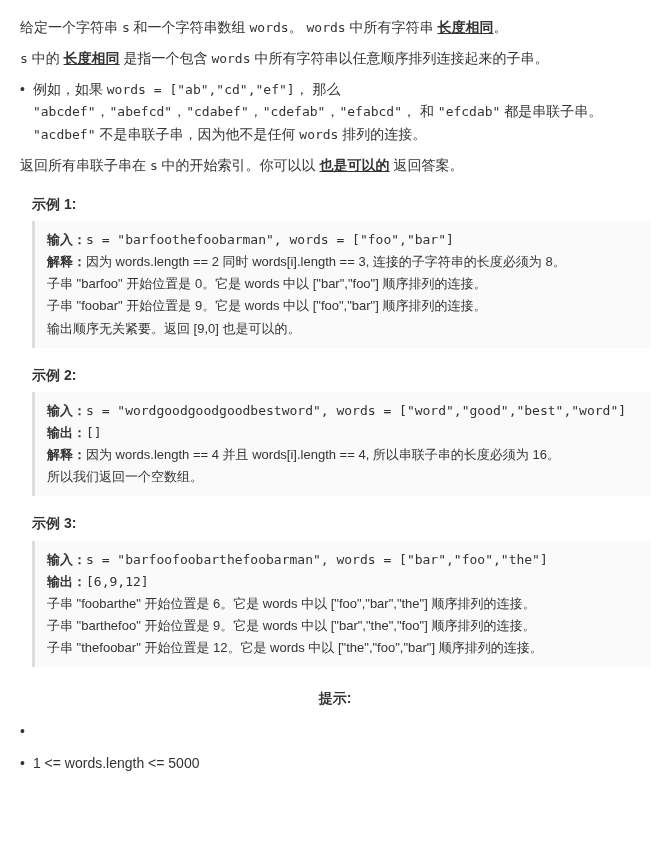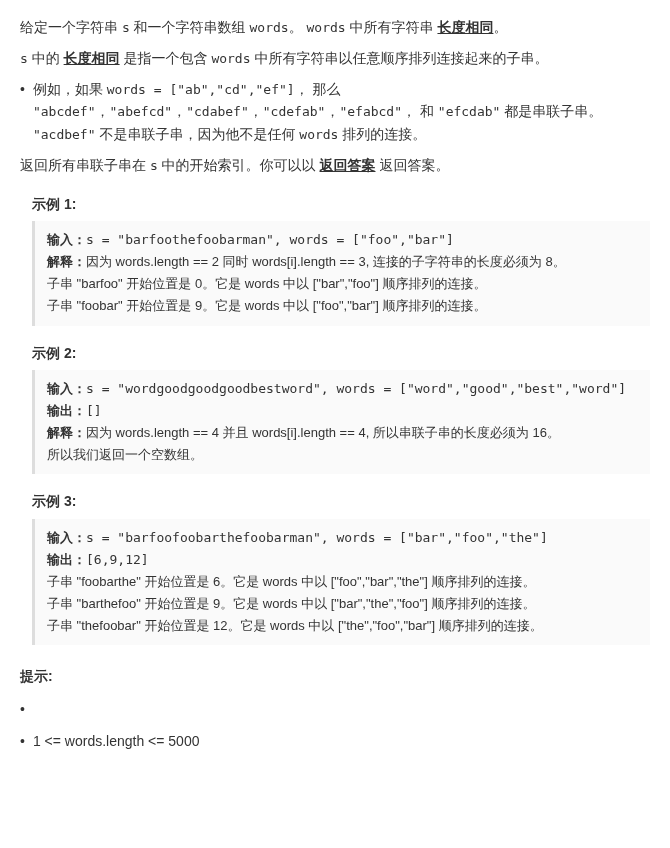--- a/index.html
+++ b/index.html
@@ -68,20 +68,21 @@
     }
 
     .hints-section {
       margin-top: 20px;
     }
 
     .hints-title {
       font-weight: bold;
       margin-bottom: 10px;
       font-size: 14px;
+      text-align: center;
     }
 
     .hint-item {
       display: flex;
       margin-bottom: 10px;
       align-items: flex-start;
     }
 
     .hint-bullet {
       margin-right: 8px;
@@ -115,37 +116,38 @@
 
   <div class="bullet-item">
     <span class="bullet-dot">•</span>
     <span>
       例如，如果 <code class="mono">words = ["ab","cd","ef"]</code>， 那么 <code class="mono">"abcdef"</code>，<code class="mono">"abefcd"</code>，<code class="mono">"cdabef"</code>，<code class="mono">"cdefab"</code>，<code class="mono">"efabcd"</code>，
       和 <code class="mono">"efcdab"</code> 都是串联子串。 <code class="mono">"acdbef"</code> 不是串联子串，因为他不是任何 <code class="mono">words</code> 排列的连接。
     </span>
   </div>
 
   <p>
-    返回所有串联子串在 <code class="mono">s</code> 中的开始索引。你可以以 <span class="bold underline">返回答案</span> 返回答案。
+    返回所有串联子串在 <code class="mono">s</code> 中的开始索引。你可以以 <span class="bold underline">也是可以的</span> 返回答案。
   </p>
 </div>
 
 <div class="section-divider"></div>
 
 <div class="example-section">
   <div class="example-title">示例 1:</div>
   <div class="example-box">
     <div>
       <span class="bold">输入：</span><code class="code">s = "barfoothefoobarman", words = ["foo","bar"]</code>
     </div>
     <div>
       <span class="bold">解释：</span><span>因为 words.length == 2 同时 words[i].length == 3, 连接的子字符串的长度必须为 8。</span>
     </div>
     <div>子串 "barfoo" 开始位置是 0。它是 words 中以 ["bar","foo"] 顺序排列的连接。</div>
     <div>子串 "foobar" 开始位置是 9。它是 words 中以 ["foo","bar"] 顺序排列的连接。</div>
+    <div>输出顺序无关紧要。返回 [9,0] 也是可以的。</div>
   </div>
 </div>
 
 <div class="example-section">
   <div class="example-title">示例 2:</div>
   <div class="example-box">
     <div>
       <span class="bold">输入：</span><code class="code">s = "wordgoodgoodgoodbestword", words = ["word","good","best","word"]</code>
     </div>
     <div>

